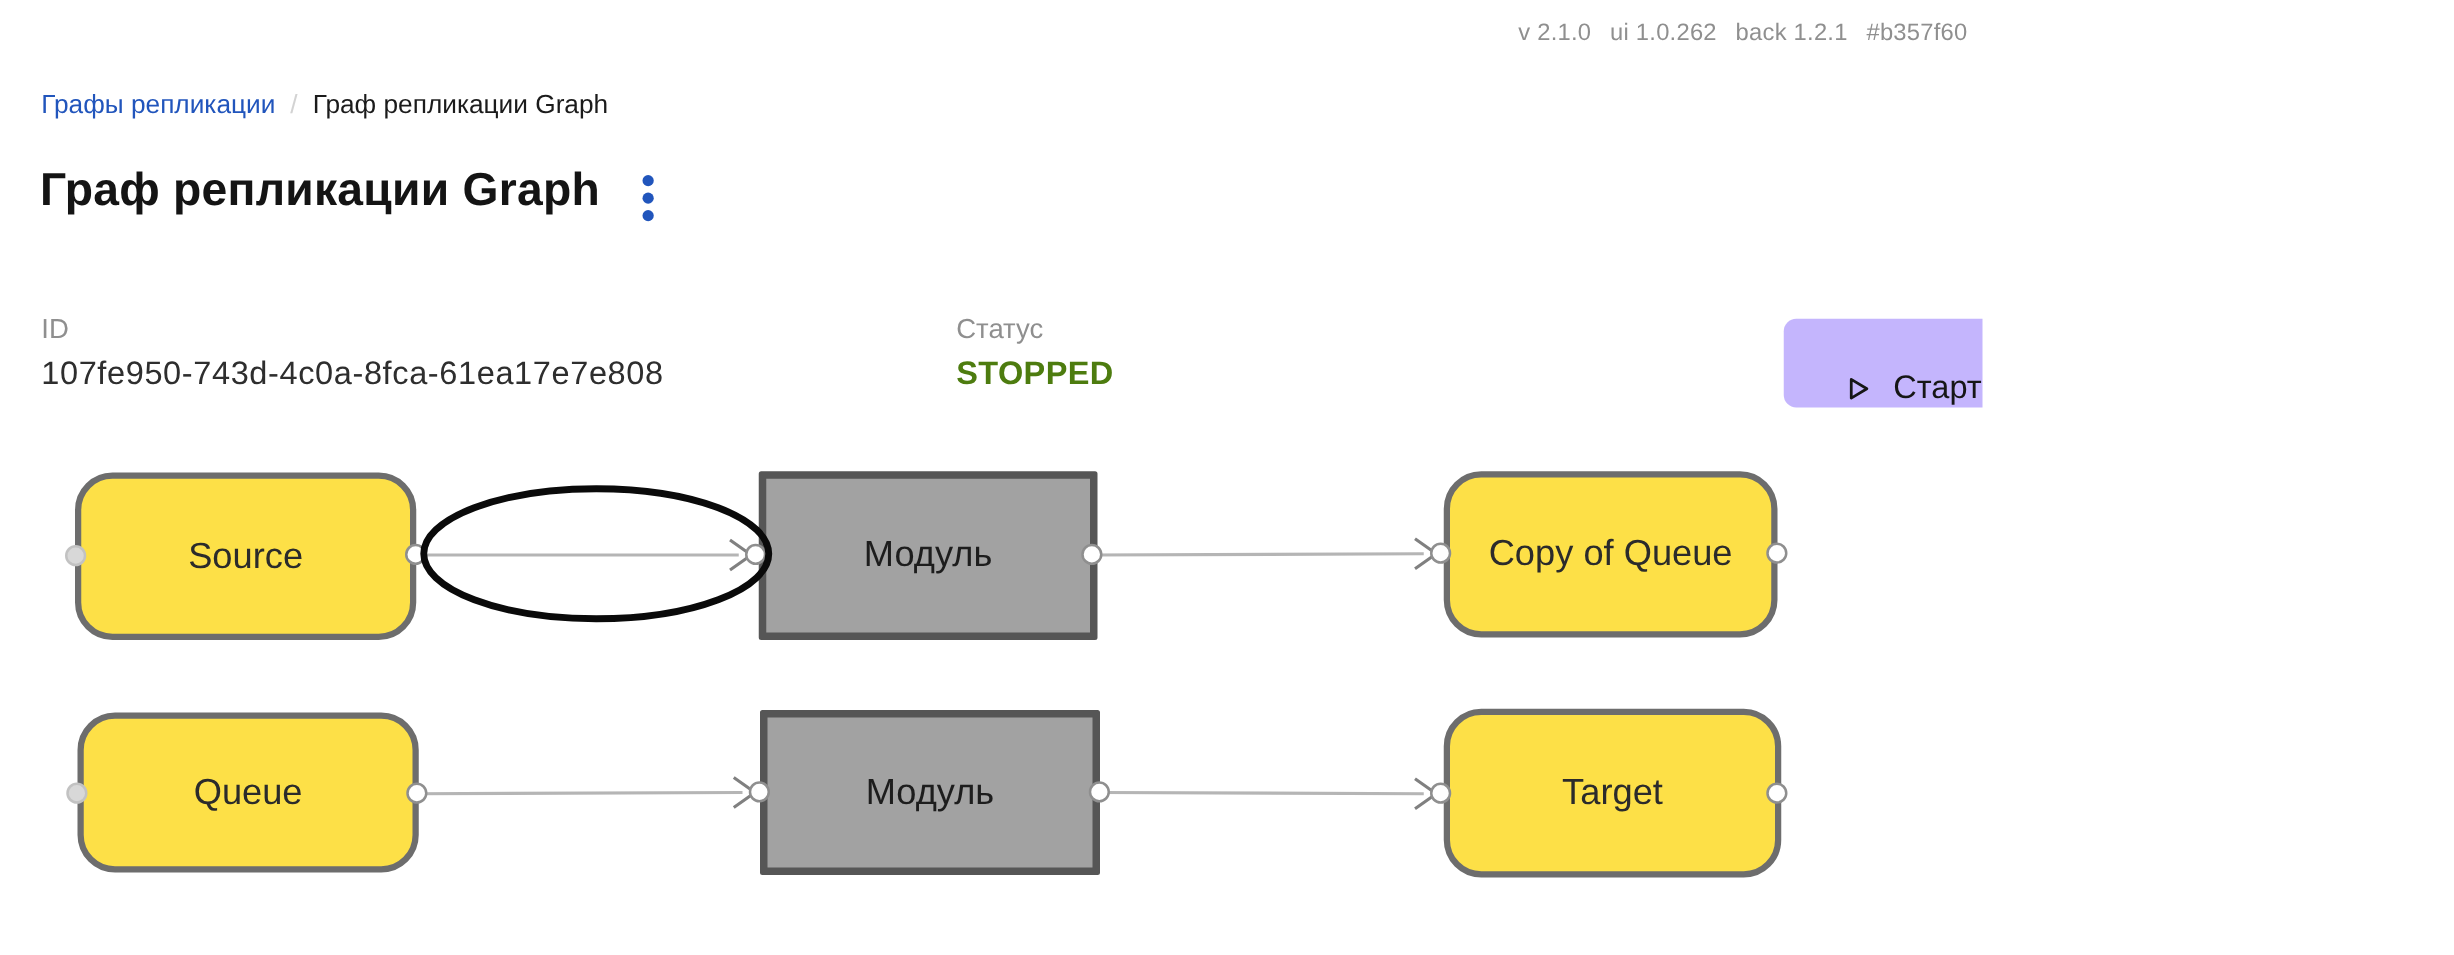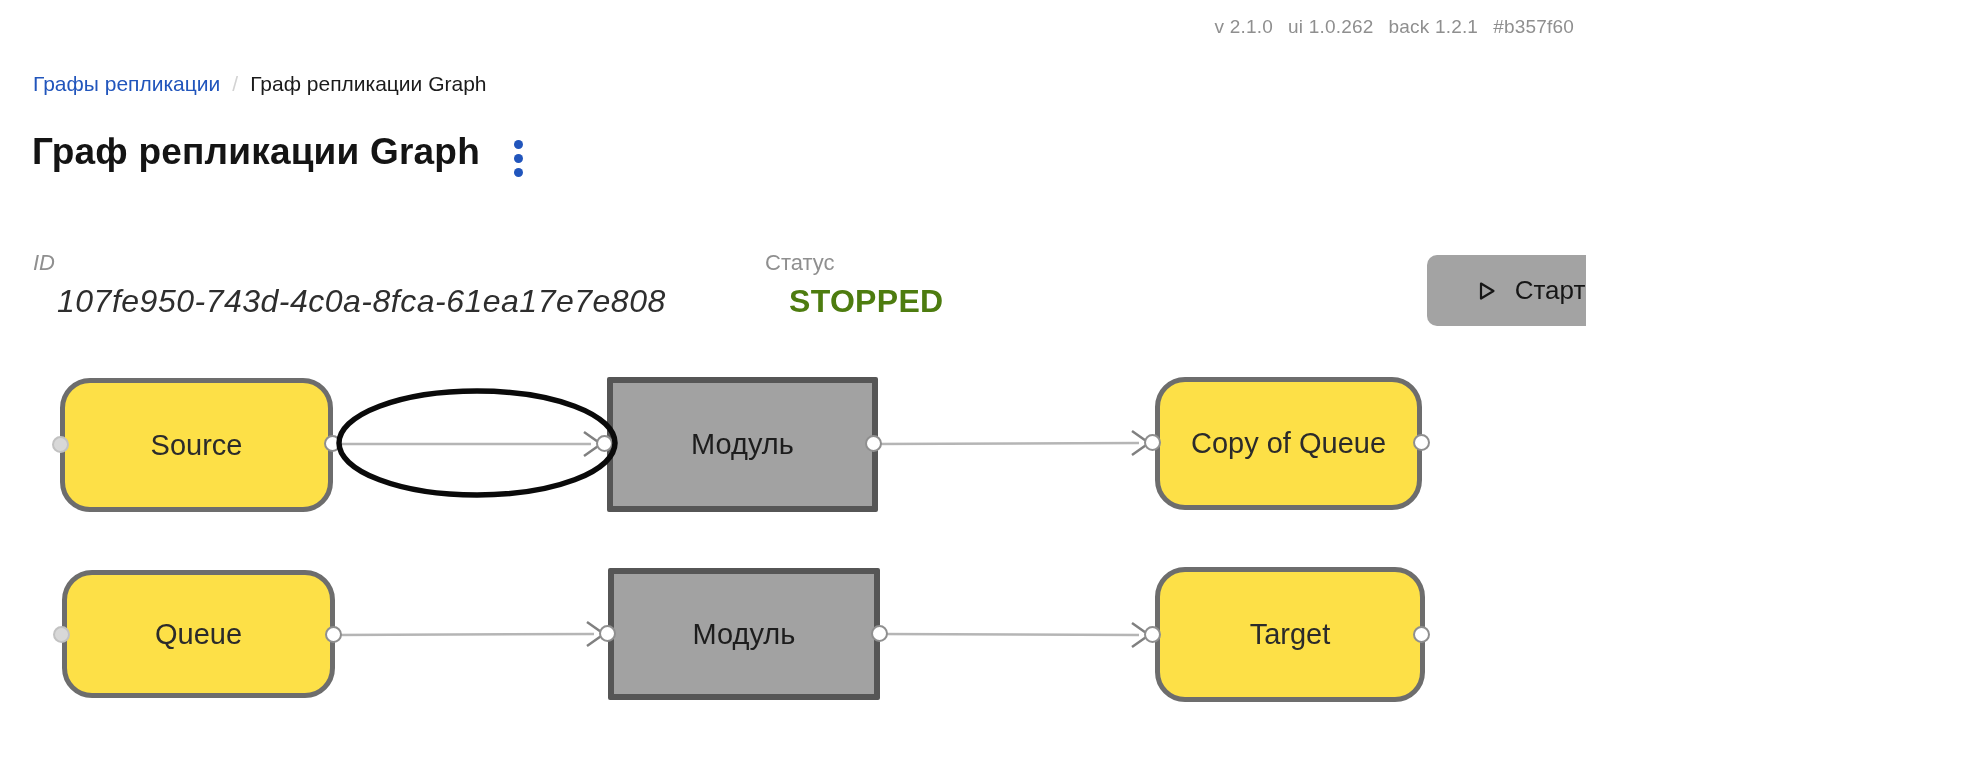--- a/index.html
+++ b/index.html
@@ -18,31 +18,31 @@
   .breadcrumb .sep{color:#d3d3d3;}
   .breadcrumb .current{color:#1b1b1b;}
   
   .title-row{position:absolute;left:32px;top:122px;display:flex;align-items:center;gap:28px;}
   .page-title{margin:0;font-size:37px;font-weight:600;color:#141414;letter-spacing:.2px;}
   .kebab{display:flex;flex-direction:column;gap:5px;padding:4px 6px;cursor:pointer;margin-top:14px;}
   .kebab i{width:9px;height:9px;border-radius:50%;background:#2155bc;}
   
   .field{position:absolute;top:250px;}
   .field .lbl{font-size:22px;color:#8f8f8f;}
-  .field .val{margin-top:7px;font-size:32px;color:#2e2e2e;letter-spacing:.5px;margin-left:24px;}
-  .field-id{left:33px;font-style:italic;}
+  .field .val{margin-top:7px;font-size:26px;color:#2e2e2e;letter-spacing:.5px;}
+  .field-id{left:33px;}
   .field-status{left:765px;}
   .field-status .val{font-weight:600;letter-spacing:.3px;color:#4d7c0f;}
   
   .btn{
     position:absolute;top:255px;height:71px;border:none;border-radius:10px;
     display:flex;align-items:center;justify-content:center;gap:15px;
     font-family:"Liberation Sans",sans-serif;font-size:26px;cursor:pointer;
   }
-  .btn-start{left:1427px;width:203px;background:#a3a3a3;color:#161616;}
+  .btn-start{left:1427px;width:203px;background:#c4b5fd;color:#161616;align-items:flex-end;}
   .btn-stop{left:1747px;width:190px;background:#f3f3f3;color:#b9b9b9;cursor:default;}
   
   .graph-canvas{position:absolute;left:0;top:340px;width:1963px;height:424px;}
   .node{
     position:absolute;display:flex;align-items:center;justify-content:center;
     box-sizing:border-box;font-size:29px;z-index:1;
   }
   .node-light{background:#fde047;border:5px solid #6d6d6d;border-radius:30px;color:#2b2b2b;}
   .node-dark{background:#a2a2a2;border:6px solid #565656;border-radius:2px;color:#1d1d1d;}
   .edges-svg{position:absolute;left:0;top:0;z-index:2;pointer-events:none;}

